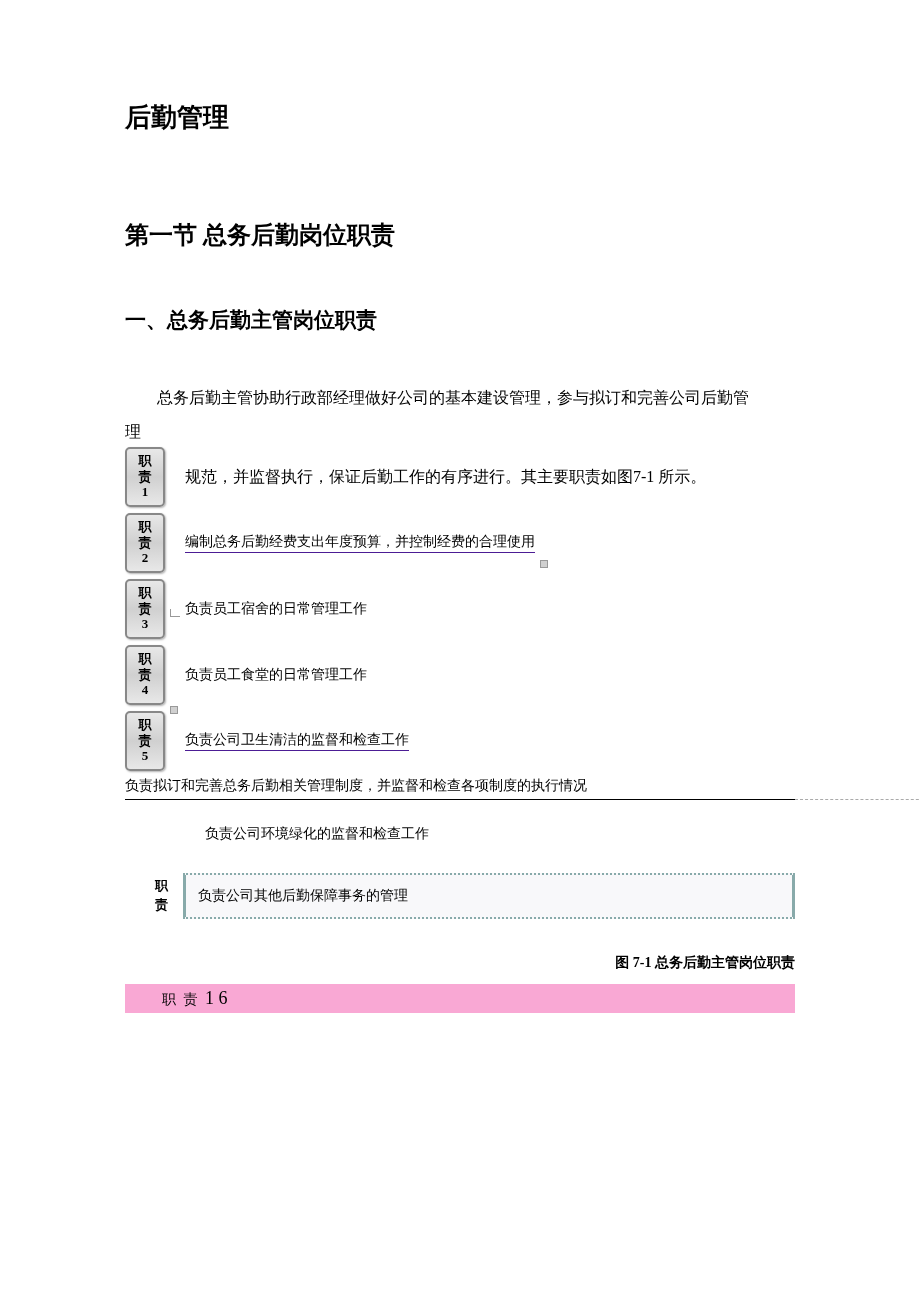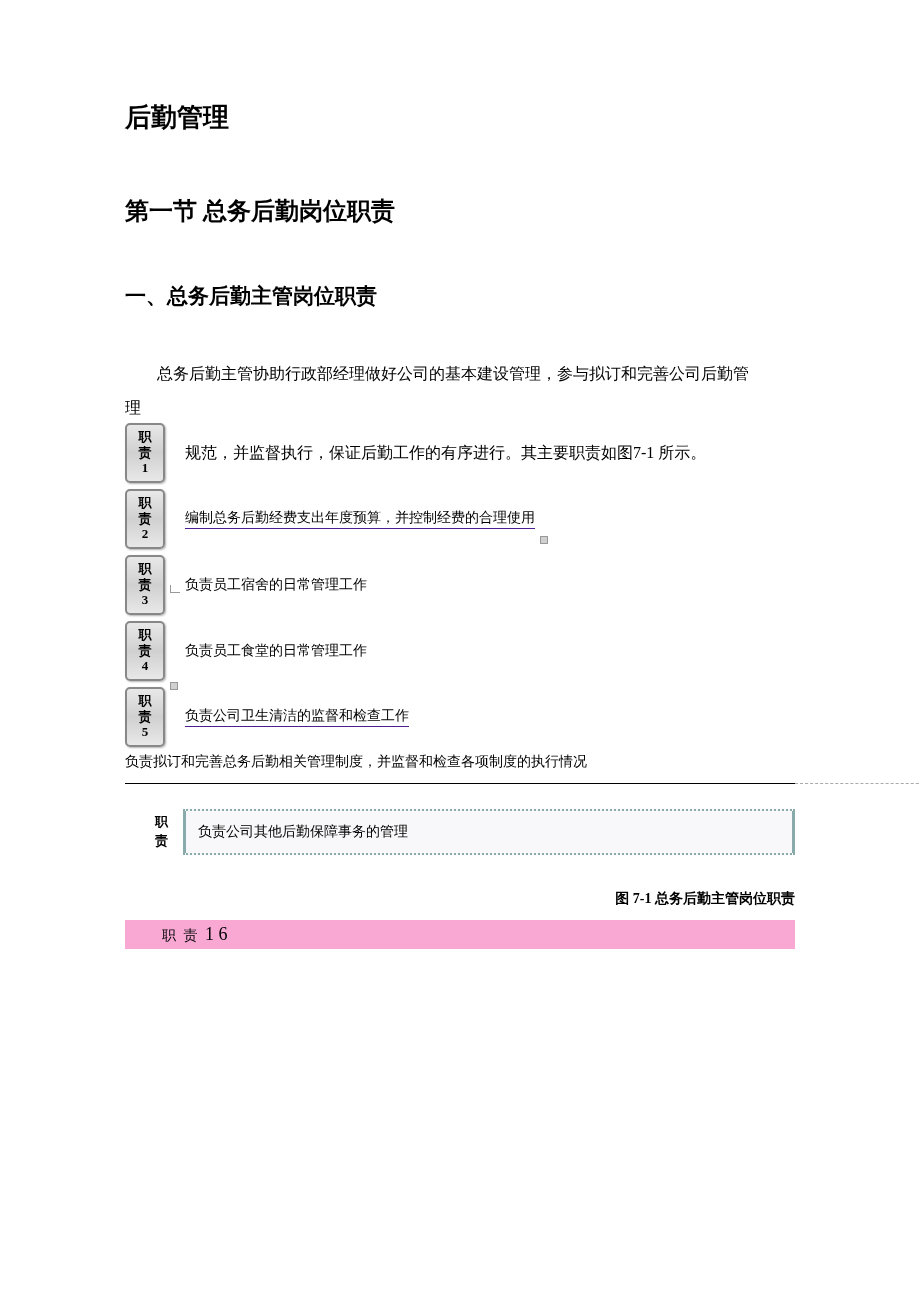--- a/index.html
+++ b/index.html
@@ -7,21 +7,21 @@
       width: 920px;
       height: 1302px;
       background: #fff;
       font-family: "SimSun", "宋体", serif;
       padding: 100px 125px 0 125px;
       color: #000;
     }
     .title {
       font-size: 26px;
       font-weight: bold;
-      margin-bottom: 60px;
+      margin-bottom: 84px;
     }
     .section-title {
       font-size: 24px;
       font-weight: bold;
       margin-bottom: 55px;
     }
     .subsection-title {
       font-size: 21px;
       font-weight: bold;
       margin-bottom: 50px;
@@ -92,21 +92,21 @@
       border-bottom: 1px solid #4c1d95;
       padding-bottom: 1px;
     }
     .duty-text-plain {
       font-size: 14px;
       margin-left: 20px;
     }
     .separator-line {
       font-size: 14px;
       border-bottom: 1px solid #000;
-      padding-bottom: 12px;
+      padding-bottom: 4px;
       margin-top: 2px;
       margin-bottom: 25px;
       position: relative;
     }
     .separator-line::after {
       content: "";
       position: absolute;
       left: 100%;
       bottom: -1px;
       width: 300px;
@@ -239,20 +239,21 @@
     <div class="duty-badge">
       <span>职</span>
       <span>责</span>
       <span>5</span>
     </div>
     <div class="duty-text-underline">负责公司卫生清洁的监督和检查工作</div>
   </div>
 
   <div class="separator-line">负责拟订和完善总务后勤相关管理制度，并监督和检查各项制度的执行情况</div>
 
+  <div class="standalone-text">负责公司环境绿化的监督和检查工作</div>
 
   <div class="wide-duty-row">
     <div class="wide-badge-label">
       <span>职</span>
       <span>责</span>
     </div>
     <div class="wide-text-box">负责公司其他后勤保障事务的管理</div>
   </div>
 
   <div class="figure-caption">图 7-1 总务后勤主管岗位职责</div>

